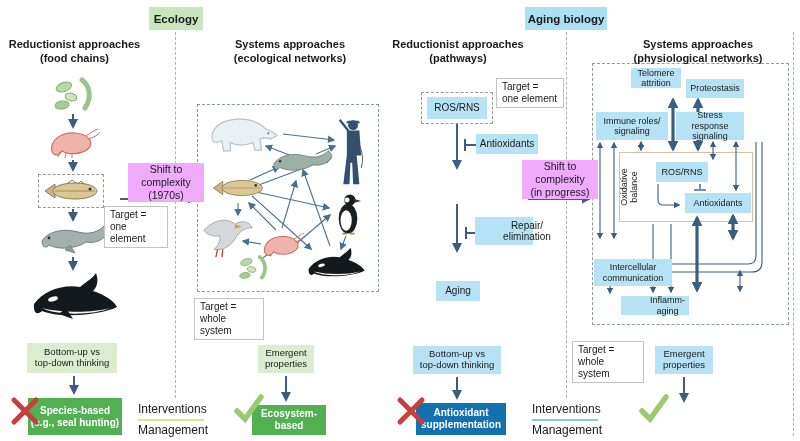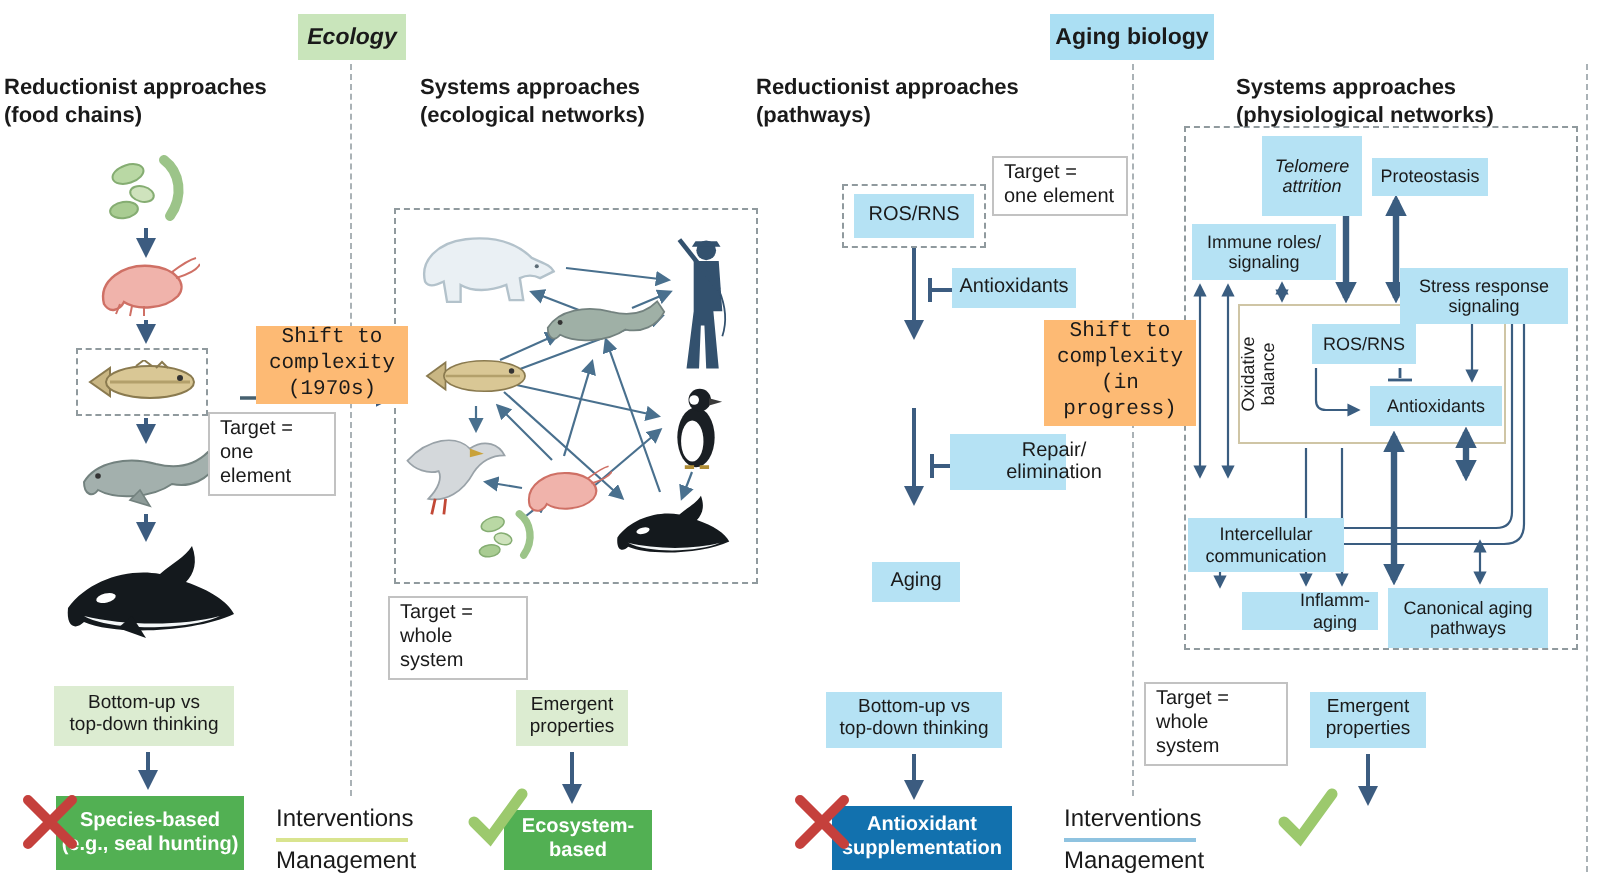--- a/index.html
+++ b/index.html
@@ -1,38 +1,38 @@
 <!DOCTYPE html>
 <html><head>
 <meta charset="utf-8">
 <style>
   html,body{margin:0;padding:0;background:#fff;}
   #canvas{position:relative;width:800px;height:441px;background:#fff;overflow:hidden;
           font-family:"Liberation Sans","DejaVu Sans",sans-serif;color:#1a1a1a;}
   .abs{position:absolute;}
   .pre{white-space:pre-line;}
-  .heading{font-weight:bold;font-size:11px;line-height:1.25;z-index:4;}
+  .heading{font-weight:bold;font-size:11px;line-height:1.25;text-align:center;z-index:4;}
   .badge{font-weight:bold;font-size:11.5px;display:flex;align-items:center;justify-content:center;z-index:4;}
-  .badge.green{background:#c9e5bb;font-style:italic;}
+  .badge.green{background:#c9e5bb;}
   .badge.blue{background:#abdff3;}
   .node{display:flex;align-items:center;justify-content:center;text-align:center;
         font-size:9px;line-height:1.15;z-index:3;padding:1px 2px;box-sizing:border-box;}
   .node.lblue{background:#b5e2f4;}
   .node.lgreen{background:#dcecd1;font-size:9.5px;}
   .node.pth{font-size:10px;}
   .accent{display:flex;align-items:center;justify-content:center;text-align:center;
           font-size:10px;font-weight:bold;color:#fff;line-height:1.2;z-index:3;box-sizing:border-box;}
   .accent.green{background:#52b053;}
   .accent.dblue{background:#1271ae;}
   .callout{background:#fff;border:1px solid #c2c2c2;font-size:10px;line-height:1.2;
            padding:2px 5px;z-index:5;text-align:left;box-sizing:border-box;}
   .dashbox{border:1px dashed #909a9e;z-index:1;box-sizing:border-box;}
   .vdash{border-left:1px dashed #aab2b6;width:0;z-index:0;}
   .tanbox{border:1px solid #cfc5a5;background:#fff;z-index:1;box-sizing:border-box;}
-  .shift{font-size:10.5px;line-height:1.25;text-align:center;background:#fdba74;z-index:2;font-family:Liberation Mono, monospace;}
+  .shift{font-size:10.5px;line-height:1.25;text-align:center;background:#f0abfc;z-index:2;}
   .ivm{z-index:4;font-size:12px;text-align:left;}
   .ivm .ln{height:2px;margin:3px 0 2px 0;}
   .rot{transform:rotate(-90deg);font-size:9px;line-height:1.15;text-align:center;z-index:3;color:#222;}
   svg{display:block;}
   .lay{position:absolute;left:0;top:0;z-index:2;pointer-events:none;}
   .icon{z-index:3;}
 </style>
 </head>
 <body>
 
@@ -249,53 +249,49 @@
       <span class="pre">Antioxidants</span>
     </div>
   <div class="abs node lblue pth" style="left:475px;top:217px;width:58px;height:28px;padding-left:48px;">
       <span class="pre">Repair/
 elimination</span>
     </div>
   <div class="abs node lblue pth" style="left:436px;top:253px;width:44px;height:20px;margin-top:28px;">
       <span class="pre">Aging</span>
     </div>
 
-  <div class="abs node lblue" style="left:631px;top:68px;width:50px;height:40px;font-style:italic;">
+  <div class="abs node lblue" style="left:631px;top:68px;width:50px;height:20px;">
       <span class="pre">Telomere
 attrition</span>
     </div>
   <div class="abs node lblue" style="left:686px;top:79px;width:58px;height:19px;">
       <span class="pre">Proteostasis</span>
     </div>
   <div class="abs node lblue" style="left:596px;top:112px;width:72px;height:28px;">
       <span class="pre">Immune roles/
 signaling</span>
     </div>
-  <div class="abs node lblue" style="left:700px;top:112px;width:84px;height:28px;margin-top:22px;">
+  <div class="abs node lblue" style="left:676px;top:112px;width:68px;height:28px;">
       <span class="pre">Stress response
 signaling</span>
     </div>
   <div class="abs rot pre" style="left:604px;top:172px;width:60px;height:30px;">Oxidative
 balance</div>
   <div class="abs node lblue" style="left:656px;top:162px;width:52px;height:20px;">
       <span class="pre">ROS/RNS</span>
     </div>
   <div class="abs node lblue" style="left:685px;top:193px;width:66px;height:20px;">
       <span class="pre">Antioxidants</span>
     </div>
   <div class="abs node lblue" style="left:594px;top:259px;width:78px;height:27px;">
       <span class="pre">Intercellular
 communication</span>
     </div>
   <div class="abs node lblue" style="left:621px;top:296px;width:68px;height:19px;padding-left:27px;">
       <span class="pre">Inflamm-aging</span>
-    </div>
-  <div class="abs node lblue" style="left:694px;top:294px;width:80px;height:30px;">
-      <span class="pre">Canonical aging
-pathways</span>
     </div>
 
   <div class="abs node lgreen pre" style="left:27px;top:343px;width:90px;height:30px;">Bottom-up vs
 top-down thinking</div>
   <div class="abs node lgreen pre" style="left:258px;top:345px;width:56px;height:28px;">Emergent
 properties</div>
   <div class="abs accent green pre" style="left:28px;top:398px;width:94px;height:37px;">Species-based
 (e.g., seal hunting)</div>
   <div class="abs accent green pre" style="left:252px;top:405px;width:74px;height:30px;">Ecosystem-
 based</div>

